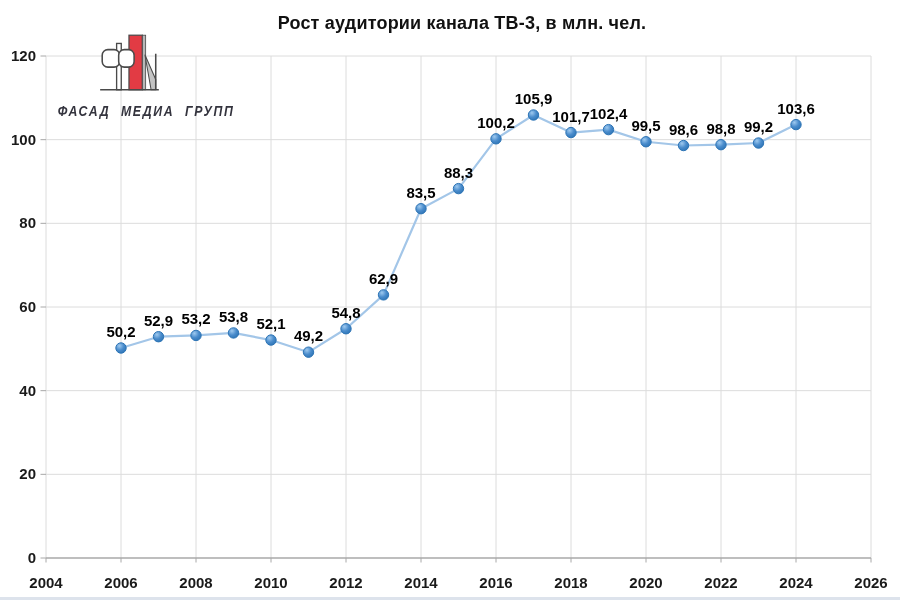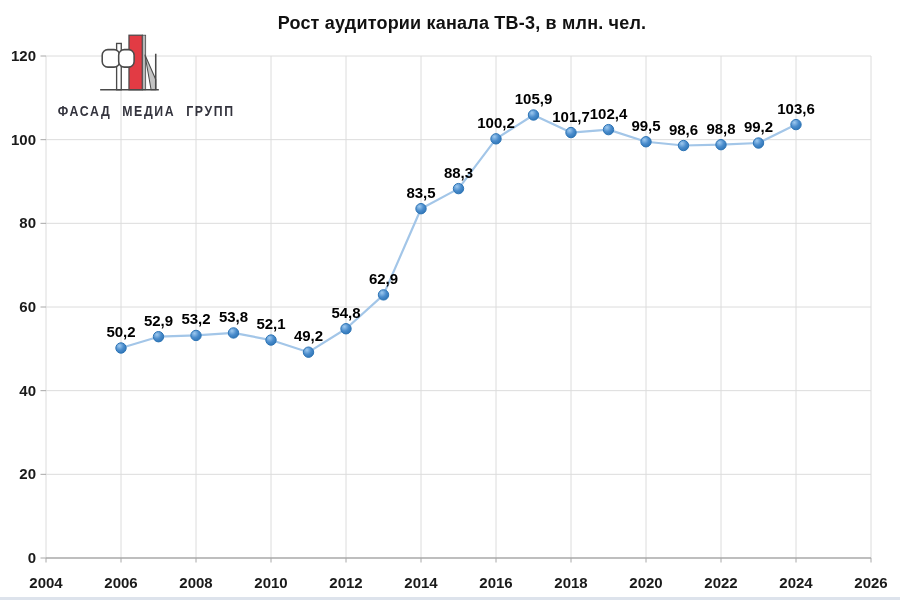--- a/index.html
+++ b/index.html
@@ -1,20 +1,20 @@
 <!DOCTYPE html>
 <html><head>
 <meta charset="utf-8">
 <style>
   html,body{margin:0;padding:0;background:#fff;}
   body{width:900px;height:600px;position:relative;overflow:hidden;
        font-family:"Liberation Sans",sans-serif;}
   .title{position:absolute;top:13px;left:0;width:836px;text-align:center;
          font-size:18px;font-weight:bold;color:#111;letter-spacing:.2px;margin-left:44px;}
-  .logo{position:absolute;left:42px;top:28px;width:175px;text-align:left;}
+  .logo{position:absolute;left:42px;top:28px;width:175px;text-align:left;font-style:italic;}
   .logo-mark{display:block;margin:0 auto;}
   .logo-text{margin-top:4px;font-size:15px;font-weight:bold;color:#34343e;
              letter-spacing:2px;word-spacing:7px;white-space:nowrap;
              transform:scaleX(.82);transform-origin:center;}
   #chart{position:absolute;left:0;top:0;}
   .axlbl{font-family:"Liberation Sans",sans-serif;font-size:15px;font-weight:bold;fill:#1a1a1a;}
   .dlbl{font-family:"Liberation Sans",sans-serif;font-size:15px;font-weight:bold;fill:#000;}
   .bottom-strip{position:absolute;left:0;bottom:0;width:900px;height:3px;}
 </style>
 </head>

